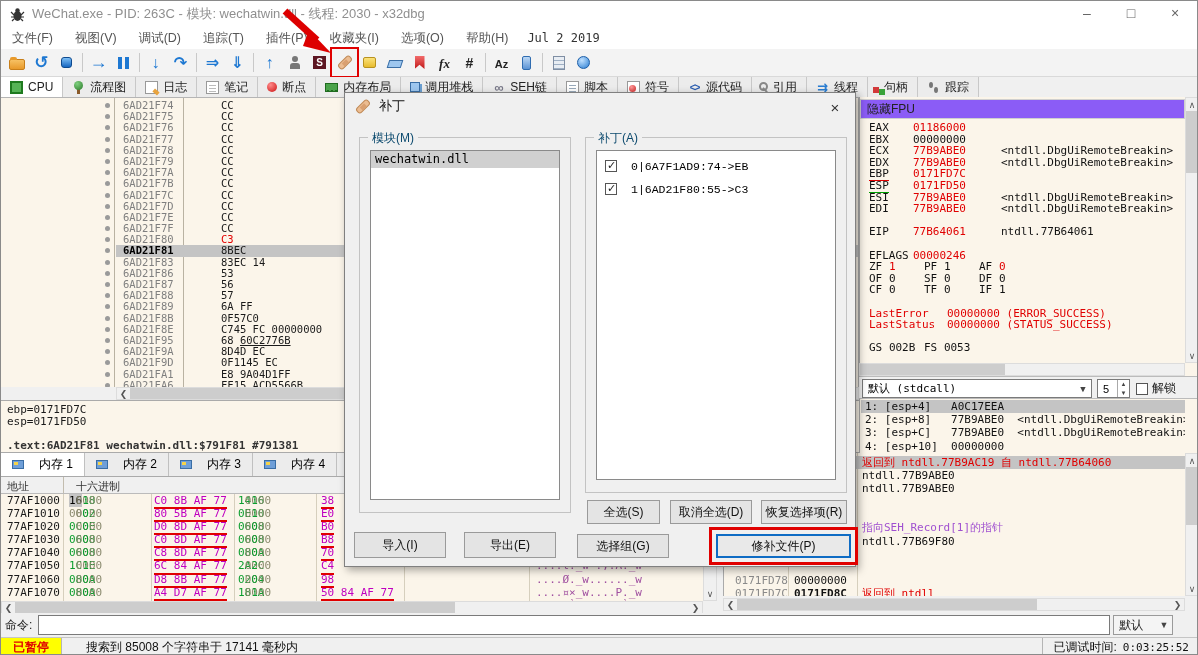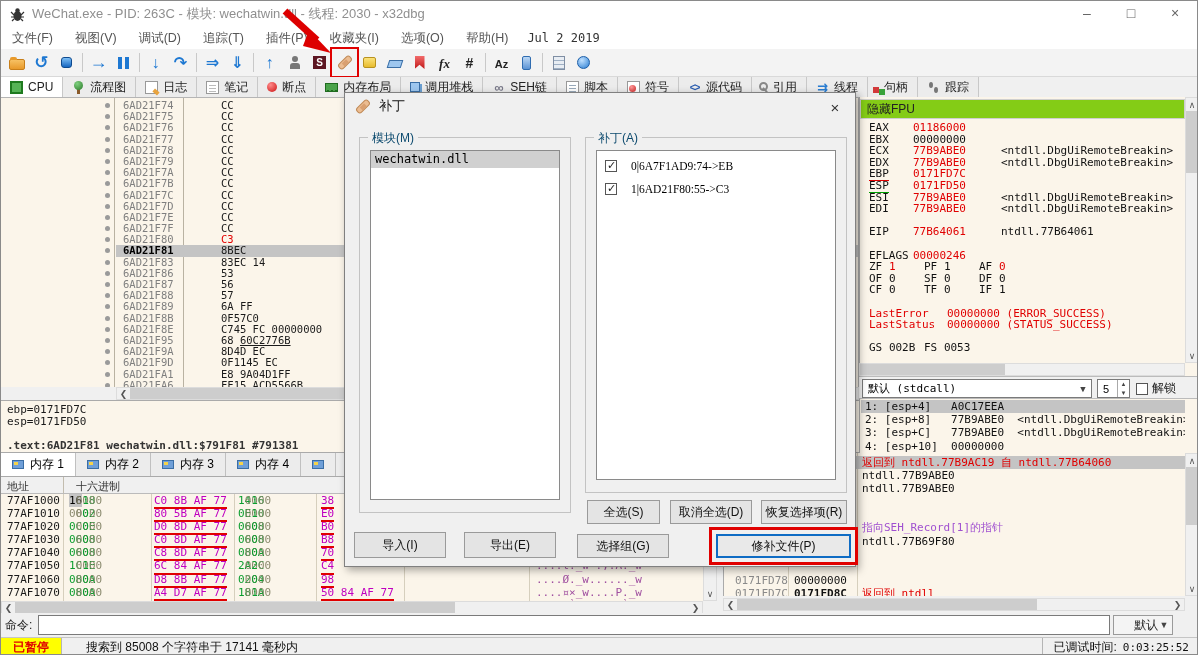--- a/index.html
+++ b/index.html
@@ -104,21 +104,21 @@
   .sbv .thumb{width:100%;height:auto}
 
   #dis-hscroll{left:115px;top:386px;width:743px;height:13px}
   
   #infobox{position:absolute;left:0;top:399px;width:858px;height:53px;background:#FBF5EA;border-top:1px solid #aaa;border-bottom:1px solid #aaa;font-family:"DejaVu Sans Mono",monospace;font-size:11px;color:#1a1a1a;padding:3px 0 0 6px}
   #infobox .iline{height:12px;line-height:12px;white-space:pre}
   #infobox .iline.strong{font-weight:bold;color:#333}
 
   
   #dumptabs{position:absolute;left:0;top:452px;width:718px;height:24px;background:#ececec;display:flex;border-bottom:1px solid #aaa}
-  .dumptab{display:flex;align-items:center;gap:6px;padding:0 11px;font-size:12px;border-right:1px solid #c0c0c0;background:#ececec;white-space:nowrap}
+  .dumptab{display:flex;align-items:center;gap:15px;padding:0 11px;font-size:12px;border-right:1px solid #c0c0c0;background:#ececec;white-space:nowrap}
   .dumptab.active{background:#fff}
   #dumphead{position:absolute;left:0;top:476px;width:702px;height:17px;background:#f0f0f0;border-bottom:1px solid #bbb;font-size:11px;color:#333}
   #dumphead span{position:absolute;top:2px}
   #dumphead .h-addr{left:6px}
   #dumphead .h-hex{left:75px}
   #dumphead .vline{position:absolute;top:0;bottom:0;width:1px;background:#c2bcae;left:62px}
   #dumpbody{position:absolute;left:0;top:493px;width:702px;height:107px;background:#FBF5EA;overflow:hidden}
   #dumpbody .vline{position:absolute;top:0;bottom:0;width:1px;background:#d6cfbd}
   .mrow{height:13.1px;line-height:13.1px;font-family:"DejaVu Sans Mono",monospace;font-size:11px;white-space:pre;position:relative}
   .mrow span{position:absolute}
@@ -141,21 +141,21 @@
   .sv{left:70px;color:#111}
   .sc{left:138px;color:#111}
   .red{color:#e00000}
   .purple{color:#a050d0}
   .bold{font-weight:bold}
   #stack-vscroll{left:1184px;top:452px;width:14px;height:143px}
   #stack-hscroll{left:722px;top:597px;width:462px;height:13px}
 
   
   #regs{position:absolute;left:858px;top:96px;width:340px;height:356px;background:#FBF5EA;border-left:1px solid #aaa}
-  #fpubar{position:absolute;left:859px;top:98px;width:325px;height:20px;background:#84cc16;border:1px solid #cfcfcf;font-size:12px;color:#222;display:flex;align-items:center;padding-left:6px}
+  #fpubar{position:absolute;left:859px;top:98px;width:325px;height:20px;background:#8b5cf6;border:1px solid #cfcfcf;font-size:12px;color:#222;display:flex;align-items:center;padding-left:6px}
   #regbody{position:absolute;left:860px;top:121px;width:324px;height:240px;overflow:hidden;font-family:"DejaVu Sans Mono",monospace;font-size:11px;color:#111}
   .regline{height:11.6px;line-height:11.6px;white-space:pre}
   .rl{display:inline-block;width:52px;padding-left:8px}
   .rl2{display:inline-block;width:86px;padding-left:8px}
   .rv{display:inline-block;width:88px}
   .redtx{color:#e00000}
   .lu-red{border-bottom:1px solid #e00000}
   .lu-green{border-bottom:1px solid #00a000}
   .fl{display:inline-block;width:55px}
   .fl:first-child{padding-left:8px;width:63px}
@@ -171,40 +171,40 @@
   .cbox{width:12px;height:12px;background:#fff;border:1px solid #555;display:inline-block;position:relative;flex:none}
   .cbox.checked::after{content:"✓";position:absolute;left:1px;top:-2px;font-size:11px;color:#222}
   #args{position:absolute;left:860px;top:399px;width:324px;height:53px;overflow:hidden;font-family:"DejaVu Sans Mono",monospace;font-size:11px;color:#111}
   .argrow{height:13.2px;line-height:13.2px;white-space:pre;padding-left:4px}
   .argrow.sel{background:#c4c4c4}
 
   
   #cmdrow{position:absolute;left:0;top:612px;width:1198px;height:24px;background:#f0f0f0;display:flex;align-items:center;font-size:12px;color:#222}
   #cmdlabel{padding:0 6px 0 4px}
   #cmdinput{width:1072px;height:20px;background:#fff;border:1px solid #7a7a7a;font-size:12px;padding:0 4px;font-family:"DejaVu Sans Mono",monospace}
-  #cmdcombo{margin-left:3px;width:60px;height:20px;background:#f4f4f4;border:1px solid #9a9a9a;display:flex;align-items:center;padding-left:20px;font-size:12px}
+  #cmdcombo{margin-left:3px;width:60px;height:20px;background:#f4f4f4;border:1px solid #9a9a9a;display:flex;align-items:center;padding-left:5px;font-size:12px}
   #cmdcombo .dd{margin-left:auto;padding-right:4px;font-size:9px;color:#444}
   #statusbar{position:absolute;left:0;top:636px;width:1198px;height:19px;background:#f0f0f0;border-top:1px solid #c5c5c5;display:flex;align-items:center;font-size:12px;color:#111}
   #paused{background:#ffff00;color:#e00000;font-weight:bold;padding:0 12px;height:100%;display:flex;align-items:center;border-right:1px solid #b5b5b5}
   #statusmsg{padding-left:24px}
   #dbgtime{margin-left:auto;border-left:1px solid #b5b5b5;padding:0 10px;height:100%;display:flex;align-items:center;gap:6px}
 
   
   #dialog{position:absolute;left:343px;top:91px;width:512px;height:475px;background:#f0f0f0;border:1px solid #808080;box-shadow:3px 3px 8px rgba(0,0,0,.35);z-index:50}
   #dlg-title{height:26px;display:flex;align-items:center;gap:8px;padding-left:10px;font-size:13px;color:#111}
   #dlg-close{position:absolute;right:8px;top:4px;width:24px;height:20px;display:flex;align-items:center;justify-content:center;color:#333;font-size:15px}
   .groupbox{position:absolute;border:1px solid #c3c3c3}
   .gb-label{position:absolute;top:-8px;left:8px;background:#f0f0f0;padding:0 4px;font-size:12px;color:#0c4a6e}
   #gb-modules{left:14px;top:44px;width:212px;height:376px}
   #gb-patches{left:240px;top:44px;width:262px;height:356px}
   .listbox{position:absolute;left:10px;top:12px;right:10px;bottom:12px;background:#fff;border:1px solid #8a8a8a;overflow:hidden}
   .modrow{height:17px;line-height:17px;font-family:"DejaVu Sans Mono",monospace;font-size:12px;color:#000;padding-left:4px}
   .modrow.sel{background:#d0d0d0}
   .prow{display:flex;align-items:center;height:16px;margin-top:7px;padding-left:8px;gap:14px}
-  .ptext{font-family:Liberation Serif, serif;font-size:11.5px;color:#000}
+  .ptext{font-family:Liberation Mono, monospace;font-size:11.5px;color:#000}
   .btn{position:absolute;background:#e4e4e4;border:1px solid #9a9a9a;font-size:12px;color:#111;display:flex;align-items:center;justify-content:center}
   #btn-selall{left:242px;top:407px;width:73px;height:24px}
   #btn-deselall{left:325px;top:407px;width:82px;height:24px}
   #btn-restore{left:416px;top:407px;width:86px;height:24px}
   #btn-import{left:9px;top:439px;width:92px;height:26px}
   #btn-export{left:119px;top:439px;width:92px;height:26px}
   #btn-groups{left:232px;top:441px;width:92px;height:24px}
   #btn-patchfile{left:371px;top:441px;width:135px;height:24px;border:2px solid #0f6cc4;background:#e9e9e9}
   #red-rect-btn{position:absolute;left:364px;top:434px;width:149px;height:38px;border:3px solid #e00000}
   .bandaid{width:16px;height:7px;background:#ecbd92;border:1px solid #c08a57;border-radius:3px;transform:rotate(-45deg);position:relative;flex:none}

